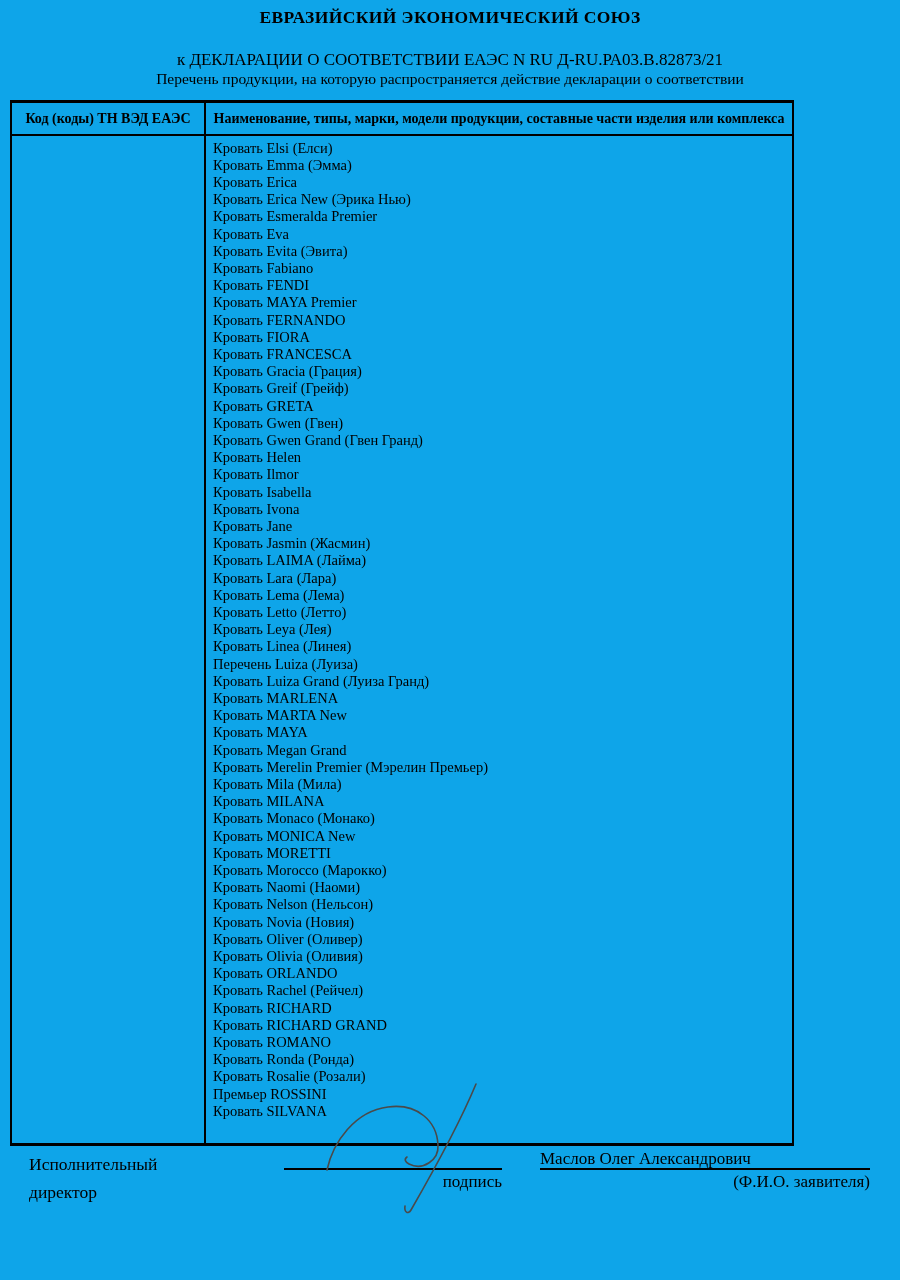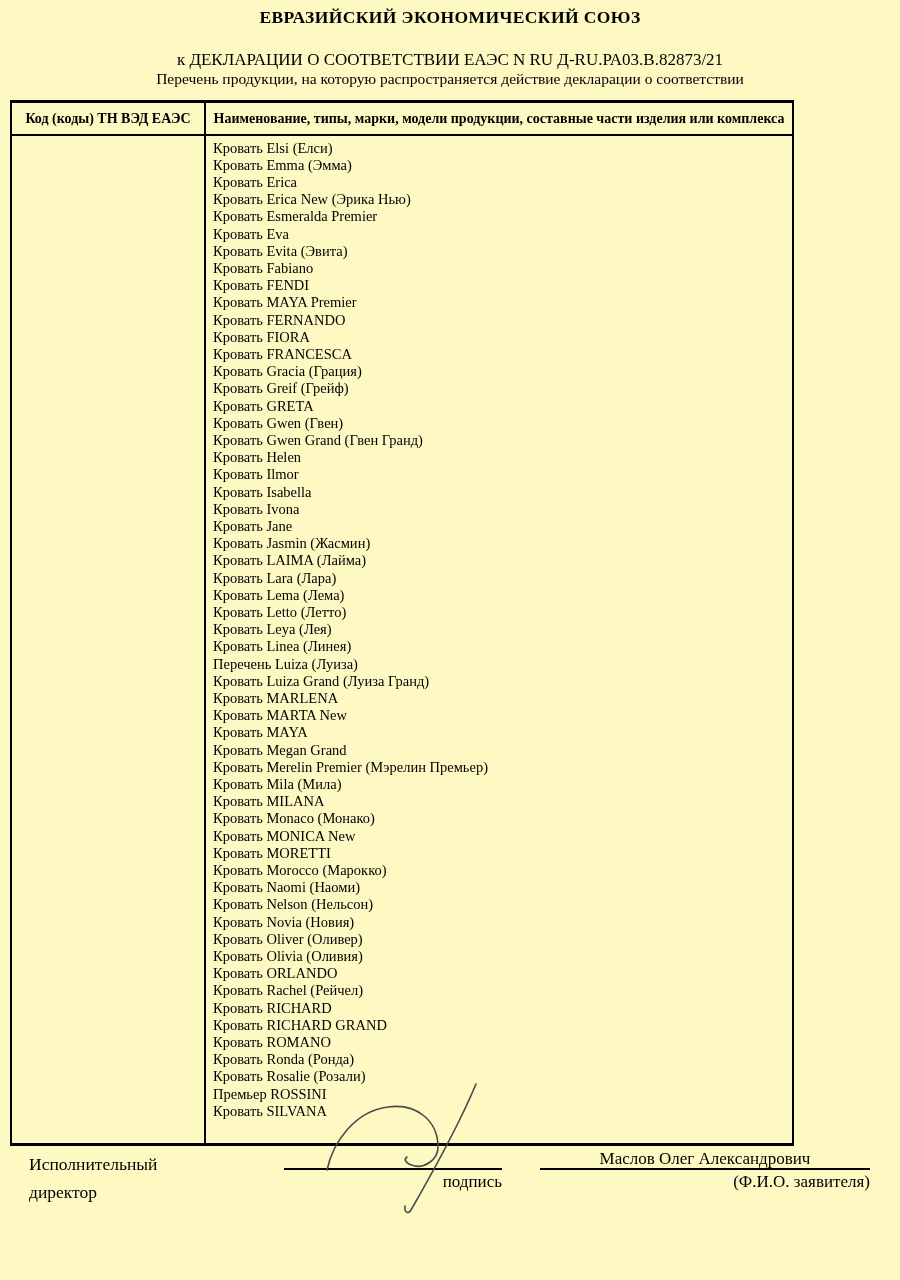--- a/index.html
+++ b/index.html
@@ -2,21 +2,21 @@
 <html><head>
 <meta charset="utf-8">
 <style>
   * { box-sizing: border-box; margin: 0; padding: 0; }
   html, body { background: #ffffff; }
   body {
     width: 900px; height: 1280px;
     font-family: "Liberation Serif", "DejaVu Serif", serif;
     color: #000;
   }
-  .page { position: relative; width: 900px; height: 1280px; background: #fef9c3; overflow: hidden; }
+  .page { position: relative; width: 900px; height: 1280px; background: #0ea5e9; overflow: hidden; }
 
   
   .hdr-line { position: absolute; left: 0; width: 900px; text-align: center; white-space: nowrap; }
   .t1 { top: 7px;  font-size: 17.5px; font-weight: bold; letter-spacing: .4px; }
   .t2 { top: 30px; font-size: 16px; }
   .t3 { top: 50px; font-size: 17px; text-align: center; }
   .t4 { top: 70px; font-size: 15.5px; }
 
   
   table.doc {
@@ -43,21 +43,21 @@
   }
   .sig-line  { position: absolute; left: 284px; top: 1168px; width: 218px; border-top: 2px solid #000; }
   .fio-line  { position: absolute; left: 540px; top: 1168px; width: 330px; border-top: 2px solid #000; }
   .sig-caption, .fio-caption {
     position: absolute; top: 1172px; font-size: 17px; text-align: right;
   }
   .sig-caption { left: 284px; width: 218px; }
   .fio-caption { left: 540px; width: 330px; }
   .fio-name {
     position: absolute; left: 540px; top: 1149px; width: 330px;
-    font-size: 17px; text-align: center; white-space: nowrap;
+    font-size: 17px; text-align: left; white-space: nowrap;
   }
 
   
   .signature-svg {
     position: absolute; left: 310px; top: 1080px;
     width: 180px; height: 140px; z-index: 5; pointer-events: none;
   }
 </style>
 </head>
 <body>

